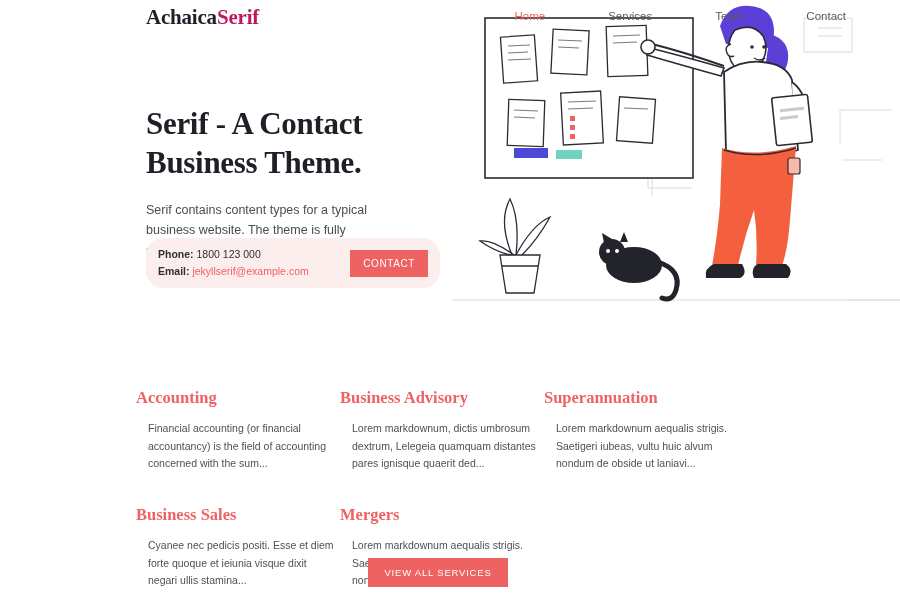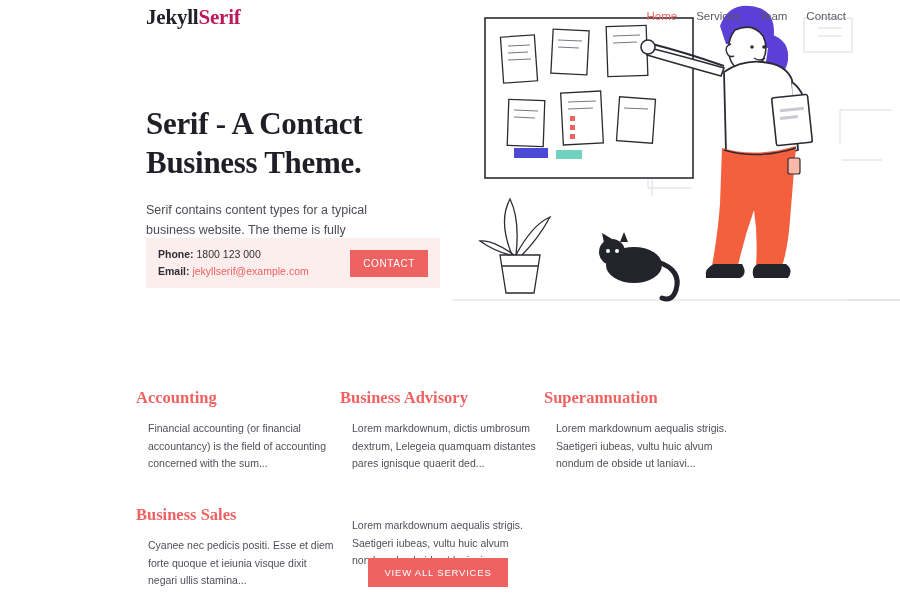--- a/index.html
+++ b/index.html
@@ -41,20 +41,21 @@
     position: absolute;
     right: 54px;
     top: 10px;
     display: flex;
     gap: 19px;
     font-size: 11.5px;
   }
   .nav a {
     text-decoration: none;
     color: #5a5a63;
+    margin-left: 44px;
   }
   .nav a.active { color: #ef6262; }
 
   
   .hero-left {
     position: absolute;
     left: 146px;
     top: 104px;
     width: 300px;
   }
@@ -78,20 +79,21 @@
   .contact-card {
     position: absolute;
     left: 146px;
     top: 238px;
     width: 294px;
     height: 50px;
     background: #fdeeee;
     display: flex;
     align-items: center;
     padding: 0 12px;
+    border-radius: 17px;
   }
   .contact-info {
     font-size: 10.5px;
     line-height: 1.6;
     color: #2f2f33;
     flex: 1;
   }
   .contact-info b { font-weight: bold; }
   .contact-info .mail { color: #ef6262; }
   .contact-btn {
@@ -159,21 +161,21 @@
     font-family: "Liberation Sans", sans-serif;
   }
 </style>
 </head>
 <body>
 
 <div class="page">
 
   <div class="header">
     <div class="brand">
-      <span>Jekyll</span><span class="accent">Serif</span>
+      <span>Achaica</span><span class="accent">Serif</span>
     </div>
     <nav class="nav">
       <a href="#" class="active">Home</a>
       <a href="#">Services</a>
       <a href="#">Team</a>
       <a href="#">Contact</a>
     </nav>
   </div>
 
   <div class="hero-left">
@@ -315,20 +317,21 @@
     </div>
     <div>
       <h3 class="svc-title">Superannuation</h3>
       <p class="svc-body">Lorem markdownum aequalis strigis. Saetigeri iubeas, vultu huic alvum nondum de obside ut laniavi...</p>
     </div>
     <div>
       <h3 class="svc-title">Business Sales</h3>
       <p class="svc-body">Cyanee nec pedicis positi. Esse et diem forte quoque et ieiunia visque dixit negari ullis stamina...</p>
     </div>
     <div>
+      <h3 class="svc-title">Mergers</h3>
       <p class="svc-body">Lorem markdownum aequalis strigis. Saetigeri iubeas, vultu huic alvum nondum de obside ut laniavi...</p>
     </div>
   </div>
 
   <div class="view-all-wrap">
     <button class="view-all">VIEW ALL SERVICES</button>
   </div>
 
 </div>
 

